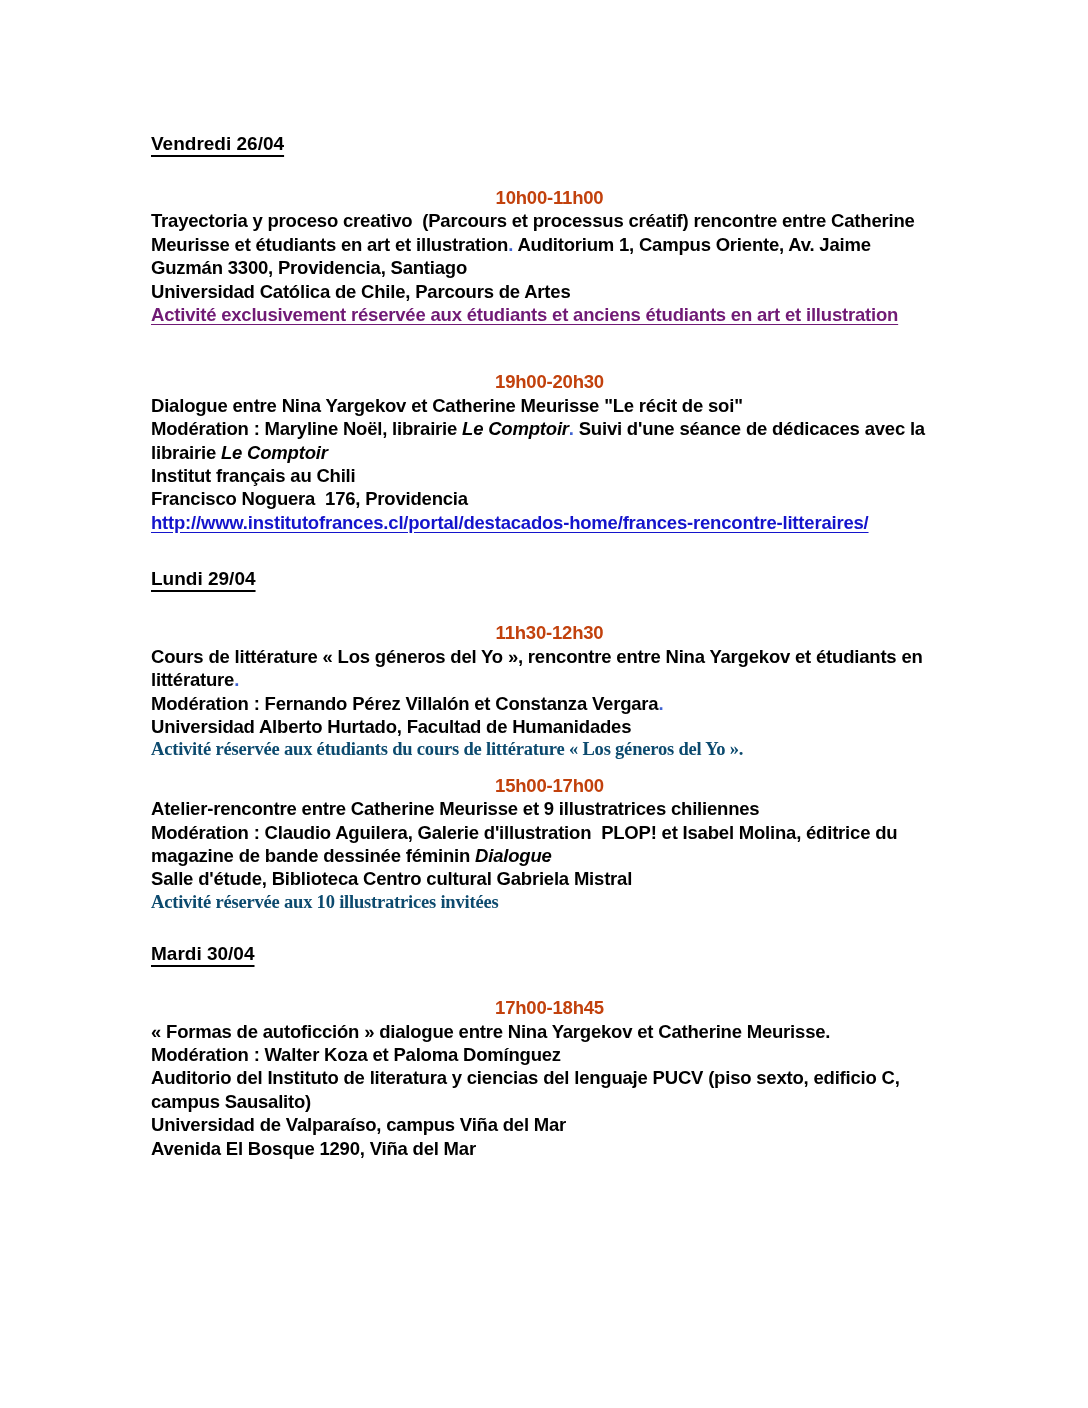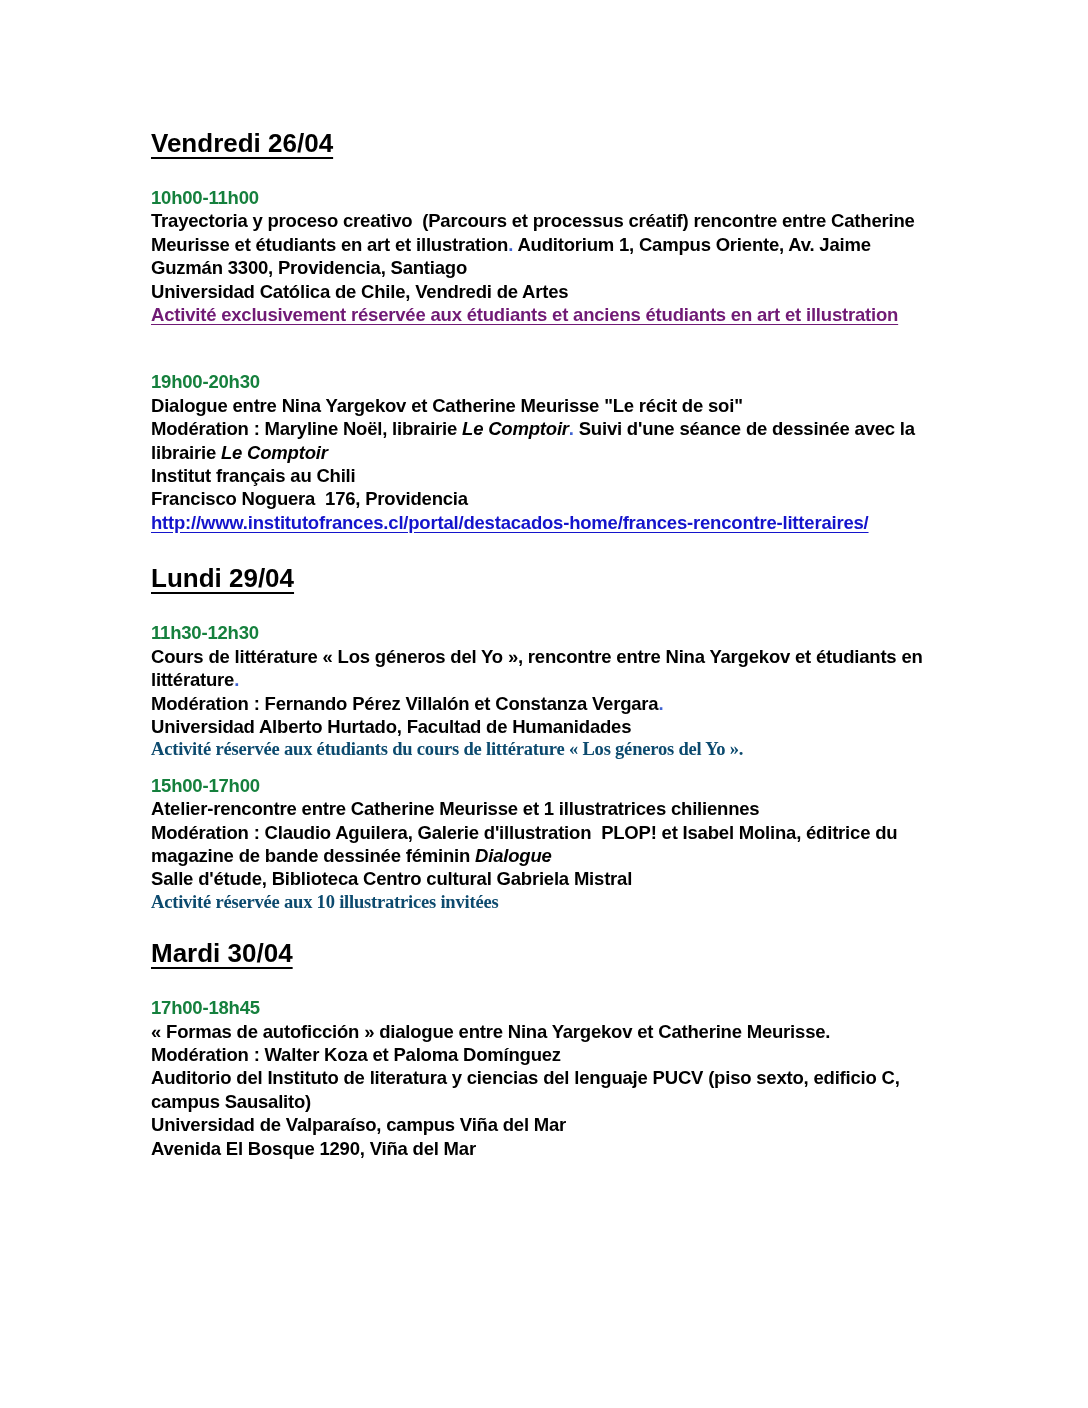--- a/index.html
+++ b/index.html
@@ -11,35 +11,35 @@
     padding:128px 140px 0 151px;
     font-family:"Liberation Sans", sans-serif;
     font-weight:700;
     font-size:18.5px;
     line-height:23.4px;
     letter-spacing:-0.2px;
     color:#000000;
     overflow:hidden;
   }
   .day-title {
-    font-size:26px;
+    font-size:19px;
     line-height:31px;
     letter-spacing:0;
     margin:0 0 27px 0;
     text-decoration:underline;
     text-underline-offset:5px;
     text-decoration-thickness:2px;
   }
   .event { margin:0; }
   #day-0 .event-0 { margin-bottom:44px; }
   #day-0 .event-1 { margin-bottom:29px; }
   #day-1 .event-0 { margin-bottom:12px; }
   #day-1 .event-1 { margin-bottom:24px; }
   #day-2 .event-0 { margin-bottom:0; }
-  .event-time { color:#15803d; }
+  .event-time { color:#c2410c;text-align:center; }
   .textline { white-space:pre; }
   .note { color:#0c4a6e;font-family:Liberation Serif, serif; }
   a.note-link {
     color:#701a75;
     text-decoration:underline;
     text-underline-offset:3px;
   }
   a.url-link {
     color:#1414cc;
     text-decoration:underline;
@@ -53,46 +53,46 @@
 <body>
 
 <div class="page">
     <section class="day" id="day-0">
       <h1 class="day-title">Vendredi 26/04</h1>
       <div class="event event-0">
         <div class="event-time textline">10h00-11h00</div>
         <div class="textline"><span>Trayectoria y proceso creativo  (Parcours et processus créatif) rencontre entre Catherine</span></div>
         <div class="textline"><span>Meurisse et étudiants en art et illustration</span><span class="bp">.</span><span> Auditorium 1, Campus Oriente, Av. Jaime</span></div>
         <div class="textline"><span>Guzmán 3300, Providencia, Santiago</span></div>
-        <div class="textline"><span>Universidad Católica de Chile, Vendredi de Artes</span></div>
+        <div class="textline"><span>Universidad Católica de Chile, Parcours de Artes</span></div>
         <div class="textline"><a class="note-link" href="#"><span>Activité exclusivement réservée aux étudiants et anciens étudiants en art et illustration</span></a></div>
       </div>
       <div class="event event-1">
         <div class="event-time textline">19h00-20h30</div>
         <div class="textline"><span>Dialogue entre Nina Yargekov et Catherine Meurisse "Le récit de soi"</span></div>
-        <div class="textline"><span>Modération : Maryline Noël, librairie </span><span class="it">Le Comptoir</span><span class="bp">.</span><span> Suivi d'une séance de dessinée avec la</span></div>
+        <div class="textline"><span>Modération : Maryline Noël, librairie </span><span class="it">Le Comptoir</span><span class="bp">.</span><span> Suivi d'une séance de dédicaces avec la</span></div>
         <div class="textline"><span>librairie </span><span class="it">Le Comptoir</span></div>
         <div class="textline"><span>Institut français au Chili</span></div>
         <div class="textline"><span>Francisco Noguera  176, Providencia</span></div>
         <div class="textline"><a class="url-link" href="#"><span>http://www.institutofrances.cl/portal/destacados-home/frances-rencontre-litteraires/</span></a></div>
       </div>
     </section>
     <section class="day" id="day-1">
       <h1 class="day-title">Lundi 29/04</h1>
       <div class="event event-0">
         <div class="event-time textline">11h30-12h30</div>
         <div class="textline"><span>Cours de littérature « Los géneros del Yo », rencontre entre Nina Yargekov et étudiants en</span></div>
         <div class="textline"><span>littérature</span><span class="bp">.</span></div>
         <div class="textline"><span>Modération : Fernando Pérez Villalón et Constanza Vergara</span><span class="bp">.</span></div>
         <div class="textline"><span>Universidad Alberto Hurtado, Facultad de Humanidades</span></div>
         <div class="textline note"><span>Activité réservée aux étudiants du cours de littérature « Los géneros del Yo ».</span></div>
       </div>
       <div class="event event-1">
         <div class="event-time textline">15h00-17h00</div>
-        <div class="textline"><span>Atelier-rencontre entre Catherine Meurisse et 1 illustratrices chiliennes</span></div>
+        <div class="textline"><span>Atelier-rencontre entre Catherine Meurisse et 9 illustratrices chiliennes</span></div>
         <div class="textline"><span>Modération : Claudio Aguilera, Galerie d'illustration  PLOP! et Isabel Molina, éditrice du</span></div>
         <div class="textline"><span>magazine de bande dessinée féminin </span><span class="it">Dialogue</span></div>
         <div class="textline"><span>Salle d'étude, Biblioteca Centro cultural Gabriela Mistral</span></div>
         <div class="textline note"><span>Activité réservée aux 10 illustratrices invitées</span></div>
       </div>
     </section>
     <section class="day" id="day-2">
       <h1 class="day-title">Mardi 30/04</h1>
       <div class="event event-0">
         <div class="event-time textline">17h00-18h45</div>

